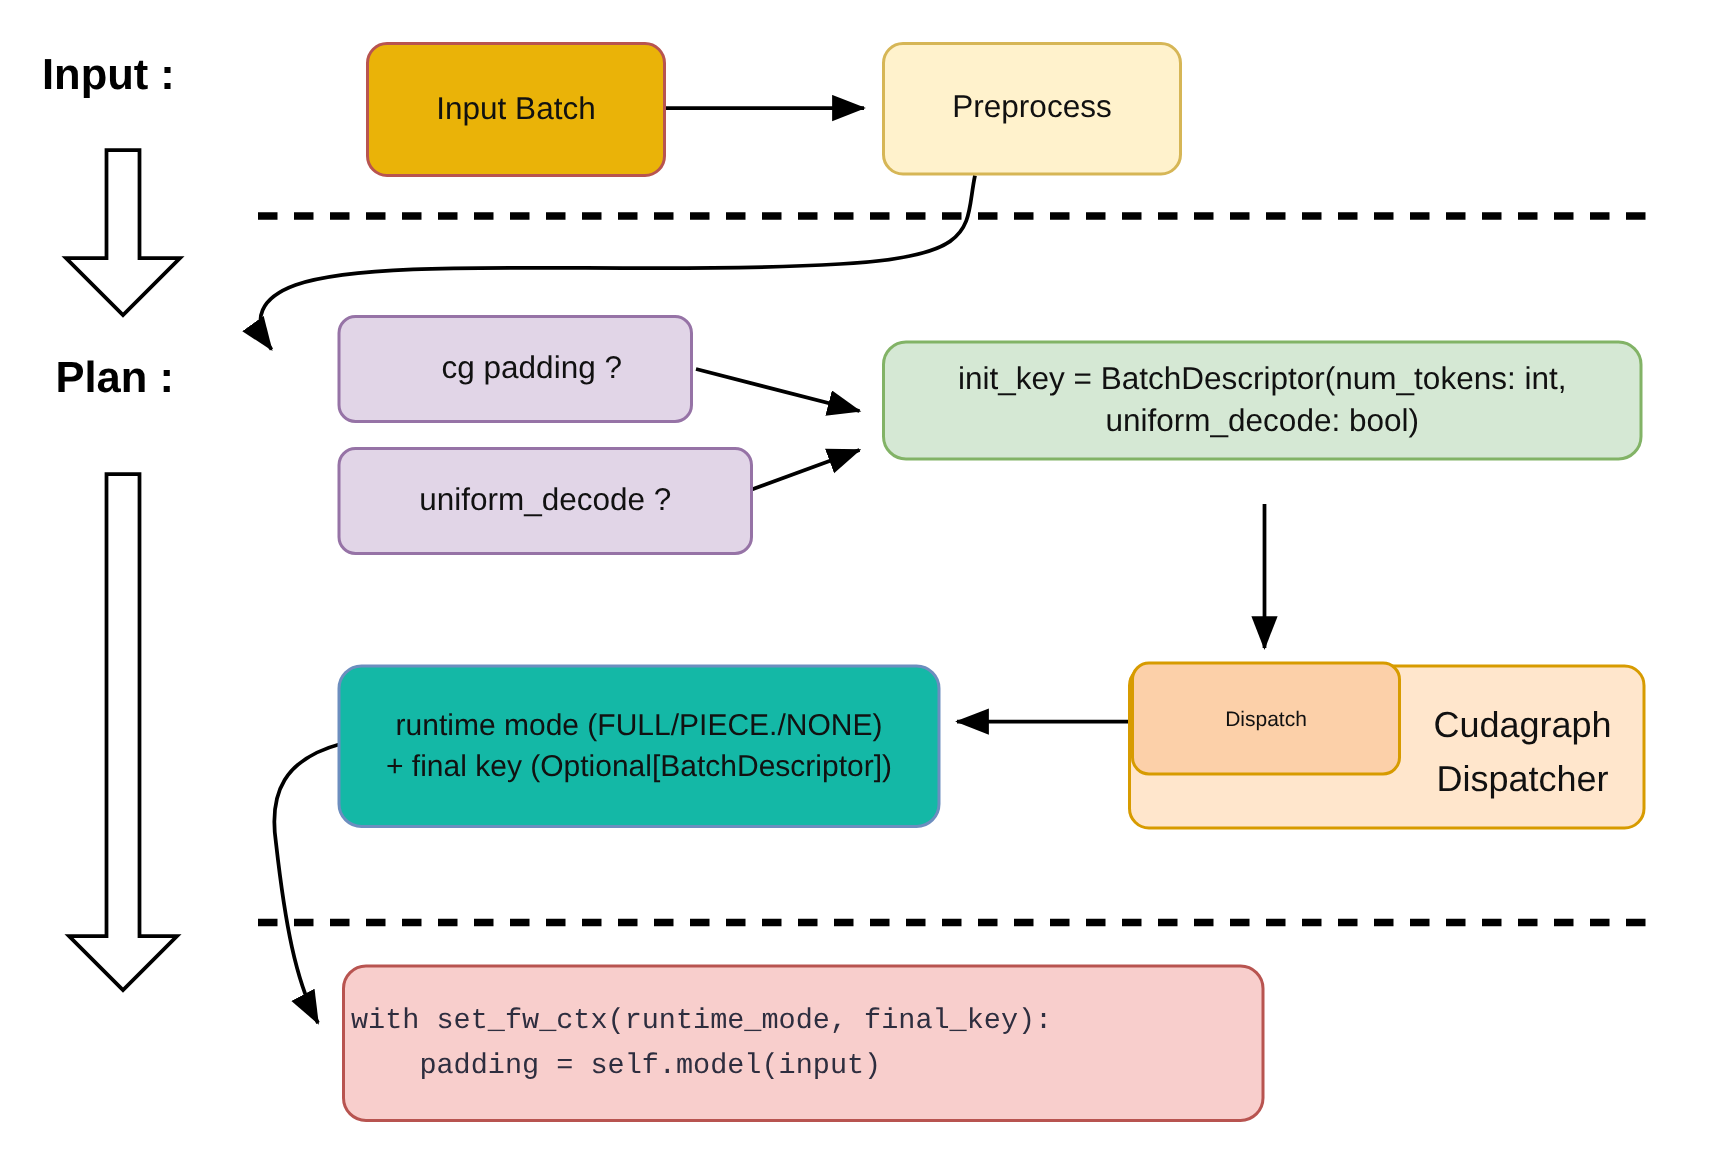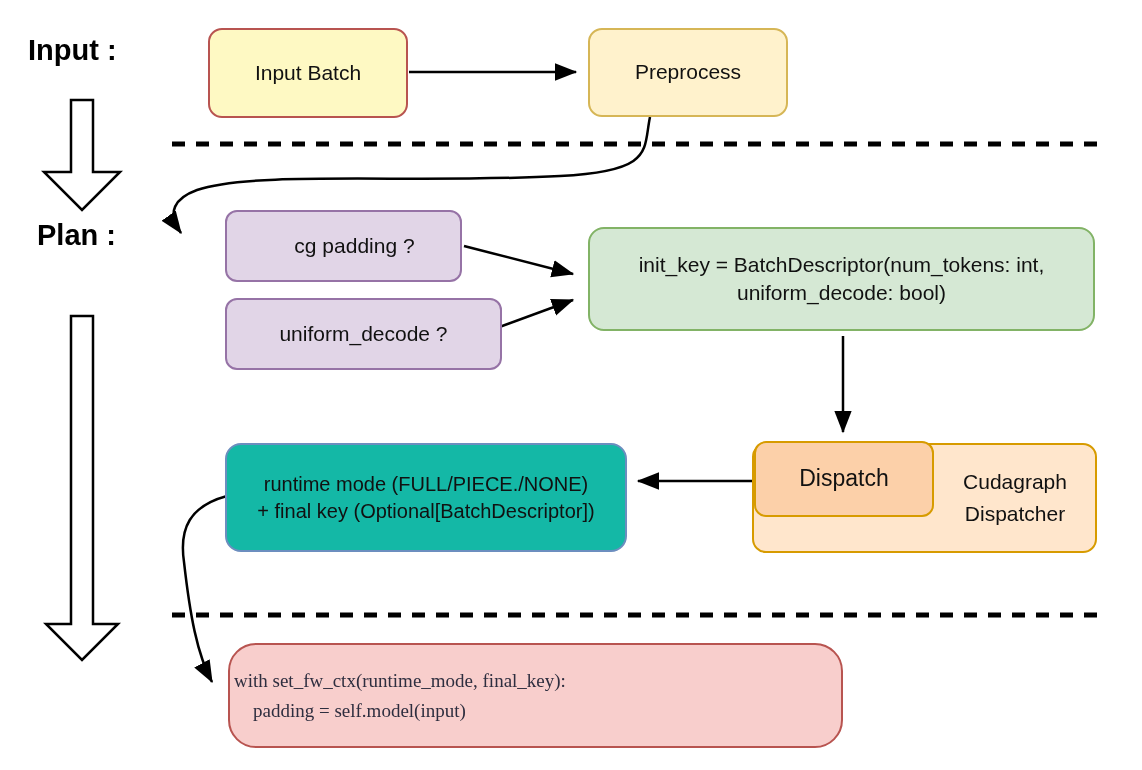--- a/index.html
+++ b/index.html
@@ -29,33 +29,33 @@
     text-align:center;
     box-sizing:border-box;
     font-size:21px;
     line-height:1.35;
   }
   .node .line{display:block;}
   #node-input-batch{left:208px;top:28px;width:200px;height:90px;}
   #node-preprocess{left:588px;top:28px;width:200px;height:89px;}
   #node-cg-padding{left:225px;top:210px;width:237px;height:72px;border-radius:12px;}
   #node-uniform-decode{left:225px;top:298px;width:277px;height:72px;border-radius:12px;}
-  #node-init-key{left:588px;top:227px;width:507px;height:104px;border-radius:16px;}
+  #node-init-key{left:588px;top:227px;width:507px;height:80px;border-radius:16px;}
   #node-cudagraph{left:752px;top:443px;width:345px;height:110px;border-radius:14px;}
-  #node-dispatch{left:754px;top:441px;width:180px;height:76px;border-radius:12px;font-size:23px;}
+  #node-dispatch{left:754px;top:441px;width:180px;height:76px;border-radius:12px;font-size:14px;}
   #cudagraph-label{
     position:absolute;left:935px;top:466px;width:160px;
-    font-size:21px;line-height:1.5;text-align:center;
+    font-size:24px;line-height:1.5;text-align:center;
   }
   #node-runtime{left:225px;top:443px;width:402px;height:109px;border-radius:16px;font-size:20px;}
   #node-execute-code{
-    left:228px;top:643px;width:615px;height:105px;border-radius:28px;
+    left:228px;top:643px;width:615px;height:105px;border-radius:16px;
     align-items:flex-start;justify-content:center;text-align:left;
     padding-left:4px;
-    font-family:Liberation Serif, serif;
+    font-family:Liberation Mono, monospace;
     font-size:19px;line-height:1.55;color:#2e2e3f;
   }
   .code-line{white-space:pre;display:block;}
   svg.overlay{position:absolute;left:0;top:0;pointer-events:none;}
 </style>
 </head>
 <body>
 
 <div id="canvas">
 
@@ -81,23 +81,23 @@
     <path d="M464 340 L573 300" stroke="#000" stroke-width="2.5" fill="none" marker-end="url(#ah)"></path>
 
     <path d="M843 336 L843 432" stroke="#000" stroke-width="2.5" fill="none" marker-end="url(#ah)"></path>
 
     <path d="M752 481 L638 481" stroke="#000" stroke-width="2.5" fill="none" marker-end="url(#ah)"></path>
 
     <path d="M227 496 C190 506 179 528 184 562 C190 615 197 654 212 682" stroke="#000" stroke-width="2.5" fill="none" marker-end="url(#ah)"></path>
   </svg>
 
   <div class="stage-label" style="left:28px;top:34px;">Input :</div>
-  <div class="stage-label" style="left:37px;top:219px;">Plan :</div>
+  <div class="stage-label" style="left:37px;top:236px;">Plan :</div>
 
-  <div class="node" id="node-input-batch" style="background-color: #fef9c3; border-color: rgb(184, 84, 80);">
+  <div class="node" id="node-input-batch" style="background-color: #eab308; border-color: rgb(184, 84, 80); margin-left: 36px;">
     <span class="line">Input Batch</span>
   </div>
 
   <div class="node" id="node-preprocess" style="background-color: rgb(255, 242, 204); border-color: rgb(214, 182, 86);">
     <span class="line">Preprocess</span>
   </div>
 
   <div class="node" id="node-cg-padding" style="background-color: rgb(225, 213, 231); border-color: rgb(150, 115, 166); padding-left: 22px;">
     <span class="line">cg padding ?</span>
   </div>

